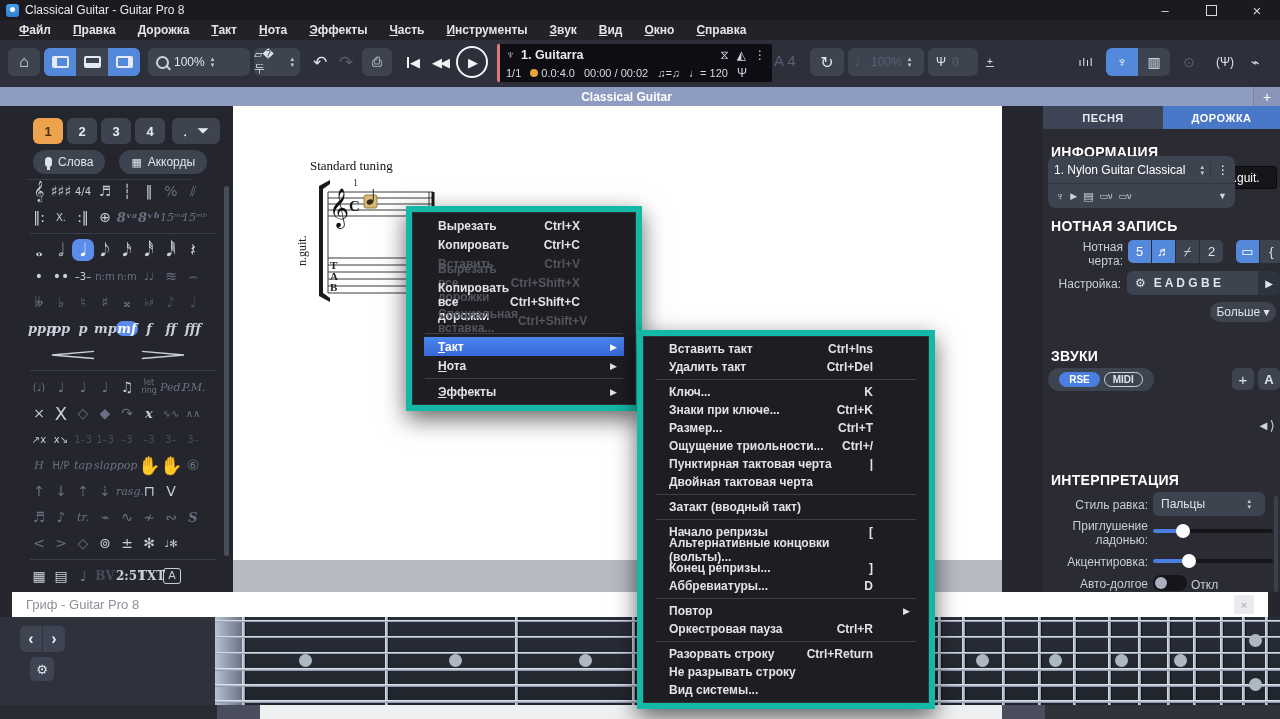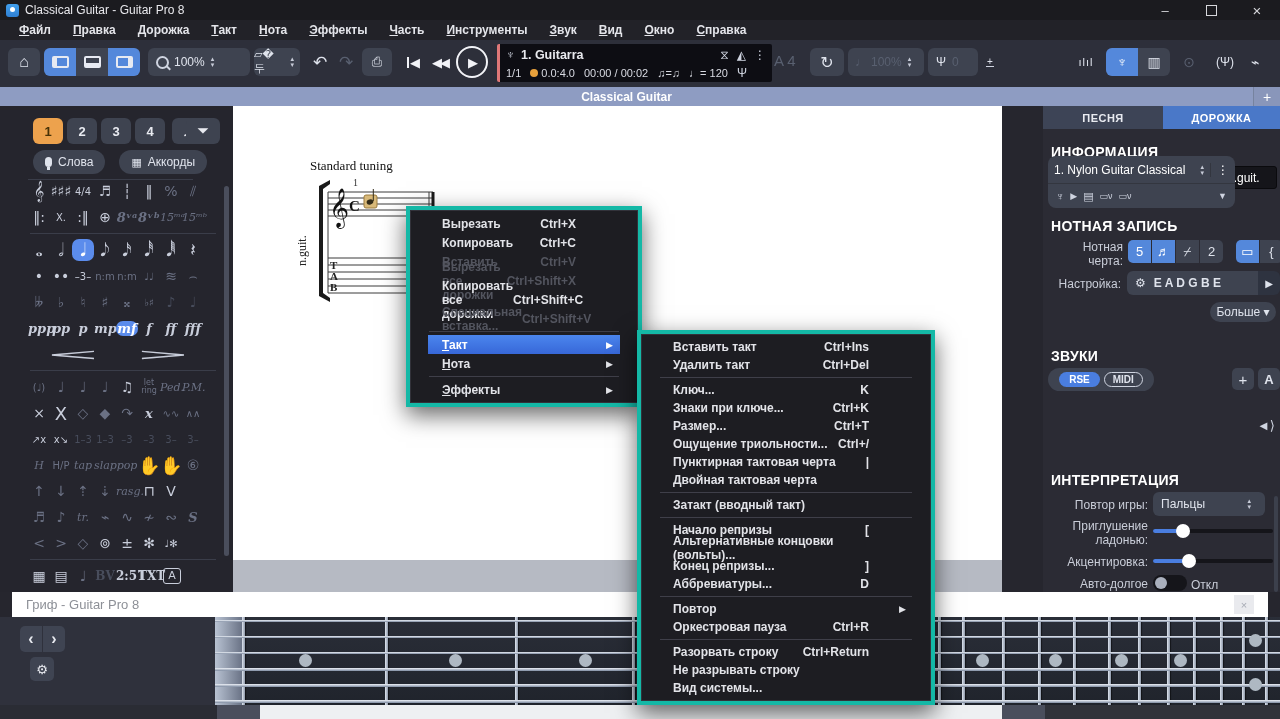--- a/index.html
+++ b/index.html
@@ -86,21 +86,21 @@
   .sl-track{position:absolute;width:120px;height:4px;border-radius:2px;background:#15151a;}
   .sl-fill{position:absolute;left:0;top:0;height:4px;border-radius:2px;background:#4a7ee0;}
   .sl-thumb{position:absolute;top:-5px;width:14px;height:14px;border-radius:50%;background:#fff;}
   .toggle{position:absolute;width:34px;height:16px;border-radius:8px;background:#15151a;}
   .toggle .knob{position:absolute;left:2px;top:2px;width:12px;height:12px;border-radius:50%;background:#aab0bd;}
   #sndbox{position:absolute;left:5px;top:50px;width:187px;height:52px;background:#3e4350;border-radius:8px;}
   #sndbox .s1{display:flex;align-items:center;height:27px;padding:0 6px;font-size:12px;color:#fff;border-bottom:1px solid #33363f;}
   #sndbox .s2{display:flex;align-items:center;height:24px;padding:0 8px;gap:6px;font-size:11px;color:#cfd4e0;}
   #rscroll{position:absolute;left:231px;top:390px;width:4px;height:96px;background:#3c404c;border-radius:2px;}
   
-  .menu{position:absolute;background:#1d1d22;border:4px solid #14b8a6;box-shadow:inset 0 0 0 1px #32323a,0 8px 22px rgba(0,0,0,.6);padding:4px 18px;z-index:60;box-sizing:border-box;}
+  .menu{position:absolute;background:#1d1d22;border:6px solid #14b8a6;box-shadow:inset 0 0 0 1px #32323a,0 8px 22px rgba(0,0,0,.6);padding:4px 12px;z-index:60;box-sizing:border-box;}
   .mi{position:relative;display:flex;align-items:center;font-size:12px;font-weight:600;color:#e2e3e8;padding:0 44px 0 14px;}
   .mi .sc{margin-left:auto;font-weight:600;}
   .mi.dis{color:#53555f;}
   .mi.hl{background:linear-gradient(#4b86ee,#3767d8);color:#fff;}
   .mi .arr{position:absolute;right:7px;font-size:9px;}
   .msep{height:1px;background:#3f3f49;margin:3px 1px;}
   
   #fretbar{left:12px;top:592px;width:1256px;height:25px;background:#fff;display:flex;align-items:center;z-index:12;justify-content:space-between;}
   #frettitle{color:#8d9097;font-size:13px;padding-left:14px;flex:1;}
   #fretclose{width:20px;height:19px;background:#e9eaee;color:#a7abb5;font-size:11px;display:flex;align-items:center;justify-content:center;margin-right:14px;}
@@ -554,21 +554,21 @@
         <span>▤</span>
         <span style="font-size:9px;">▭ν</span>
         <span style="font-size:9px;">▭ν</span>
         <span style="margin-left:auto;font-size:9px;">▼</span>
       </div>
     </div>
     <div style="position:absolute;left:196px;top:66px;"></div>
     <div style="position:absolute;left:214px;top:312px;color:#cfd4e0;font-size:13px;">◄⟩</div>
 
     <div class="rhead" style="top:366px;">ИНТЕРПРЕТАЦИЯ</div>
-    <div class="rlabel" style="left:0;top:392px;width:105px;">Повтор игры:</div>
+    <div class="rlabel" style="left:0;top:392px;width:105px;">Стиль равка:</div>
     <div class="rbtn" style="left:110px;top:386px;width:112px;height:24px;border-radius:6px;justify-content:space-between;padding:0 8px;box-sizing:border-box;font-size:12px;">
       <span>Пальцы</span>
         <span class="spin">
           <span>▴</span>
           <span>▾</span>
         </span>
     </div>
     <div class="rlabel" style="left:0;top:413px;width:105px;"><span>Приглушение</span><br><span>ладонью:</span></div>
     <div class="sl-track" style="left:110px;top:423px;">
         <div class="sl-fill" style="width: 30px;"></div>

